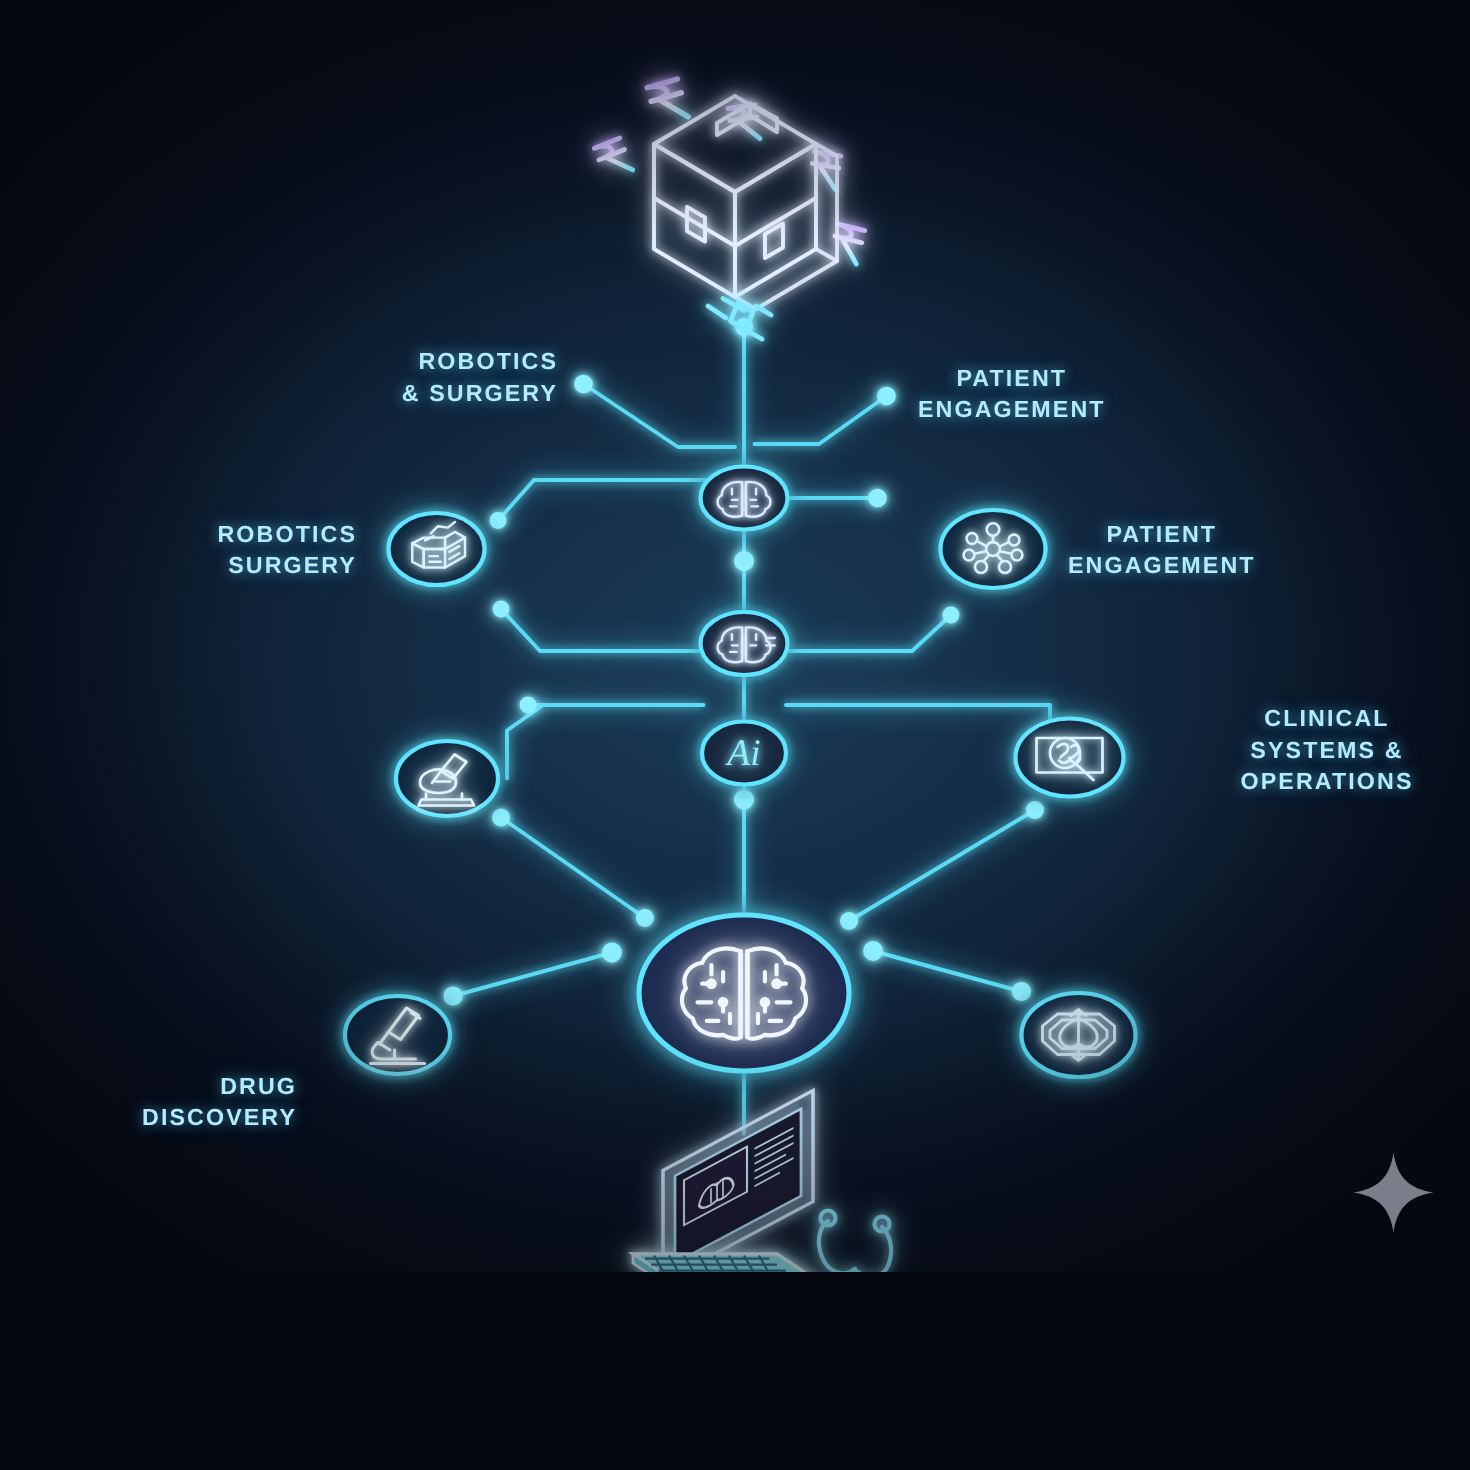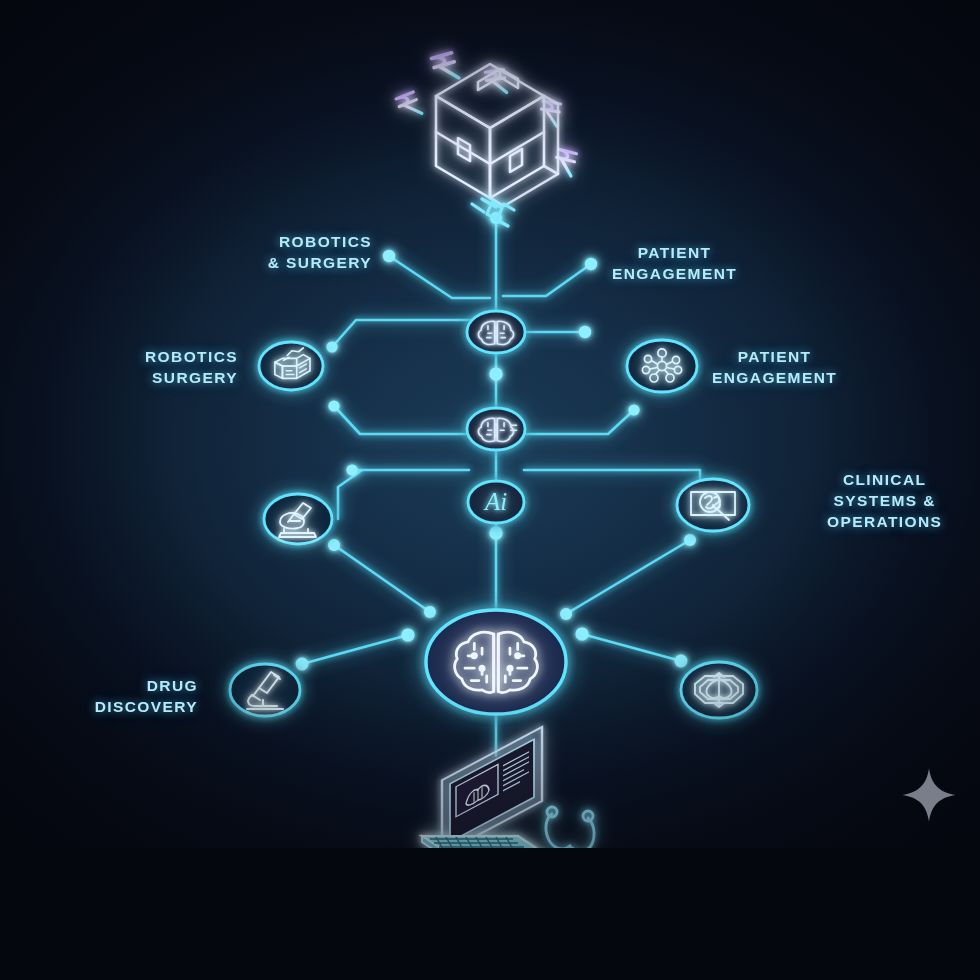--- a/index.html
+++ b/index.html
@@ -47,21 +47,21 @@
   }
   .label.right { text-align: right; }
   .label.left  { text-align: center; }
 
   .lbl-robotics-surgery-top { right: 608px; top: 232px; }
   .lbl-patient-engagement-top { left: 612px; top: 243px; }
   .lbl-robotics-surgery { right: 742px; top: 347px; }
   .lbl-patient-engagement { left: 712px; top: 347px; }
   .lbl-imaging { right: 742px; top: 500px; }
   .lbl-clinical { left: 802px; top: 470px; margin-left: 25px; }
-  .lbl-drug { right: 782px; top: 676px; }
+  .lbl-drug { right: 782px; top: 715px; }
   .lbl-research { left: 766px; top: 672px; }
 
   .sparkle {
     position: absolute;
     right: 22px;
     bottom: 24px;
     width: 58px;
     height: 58px;
     z-index: 8;
     opacity: 0.78;

